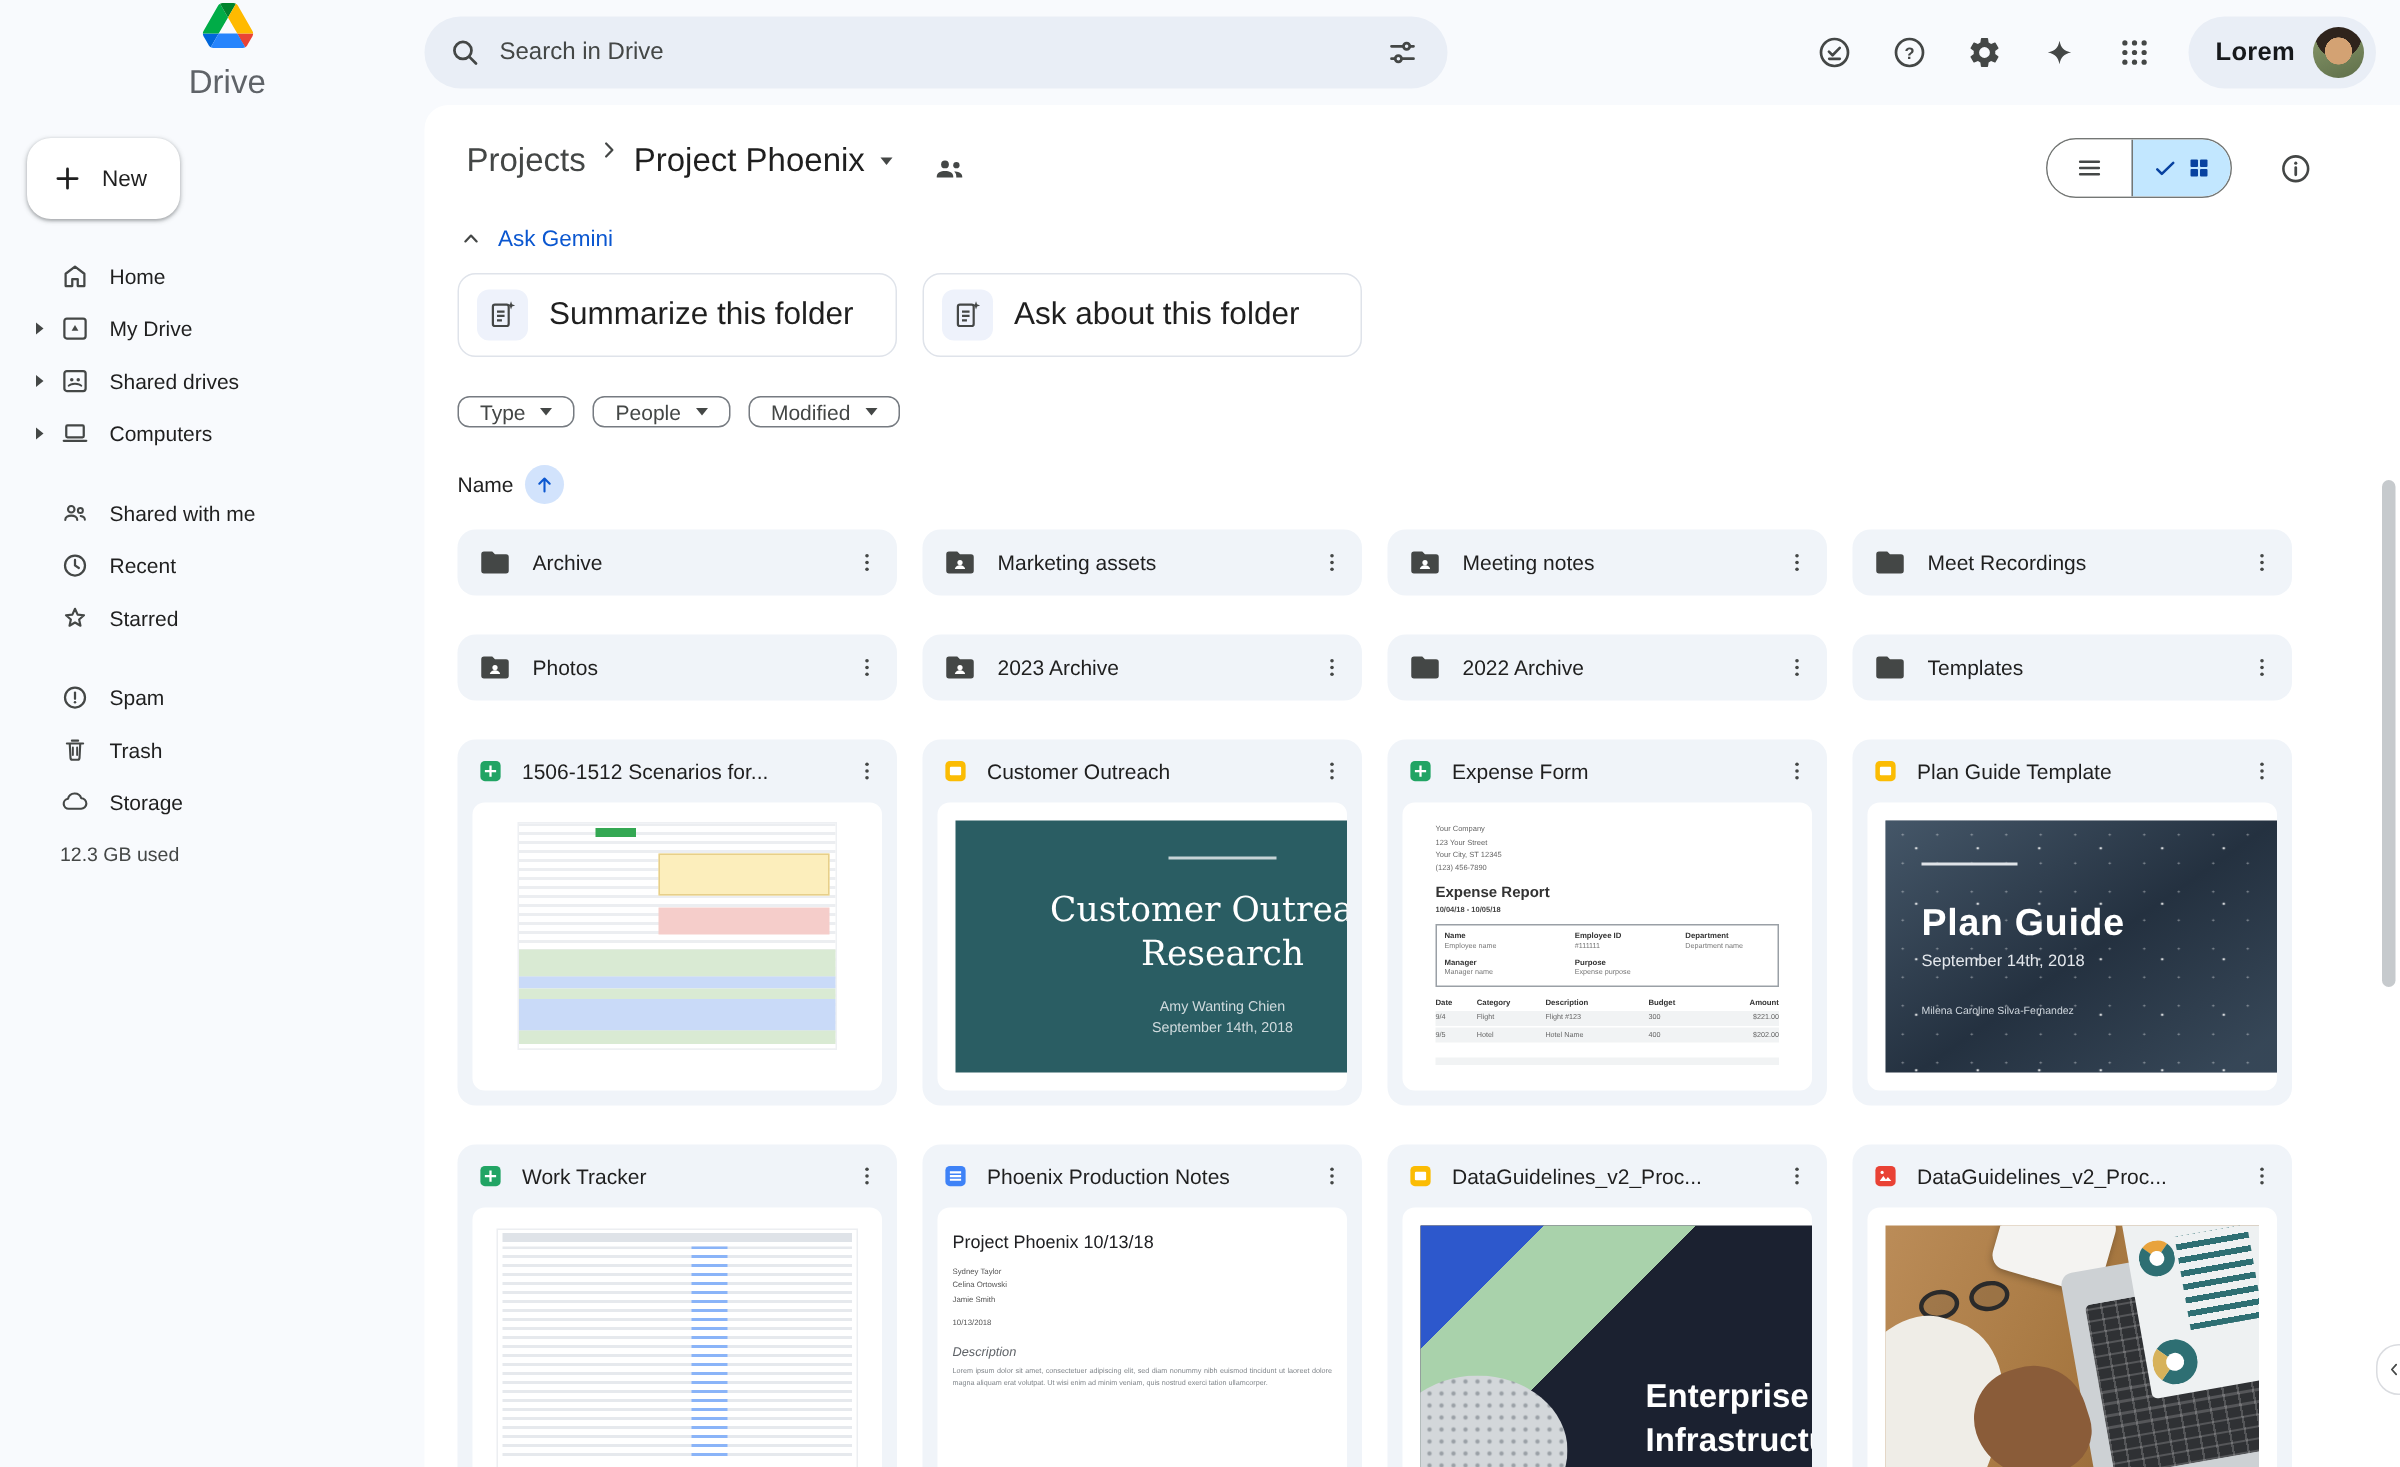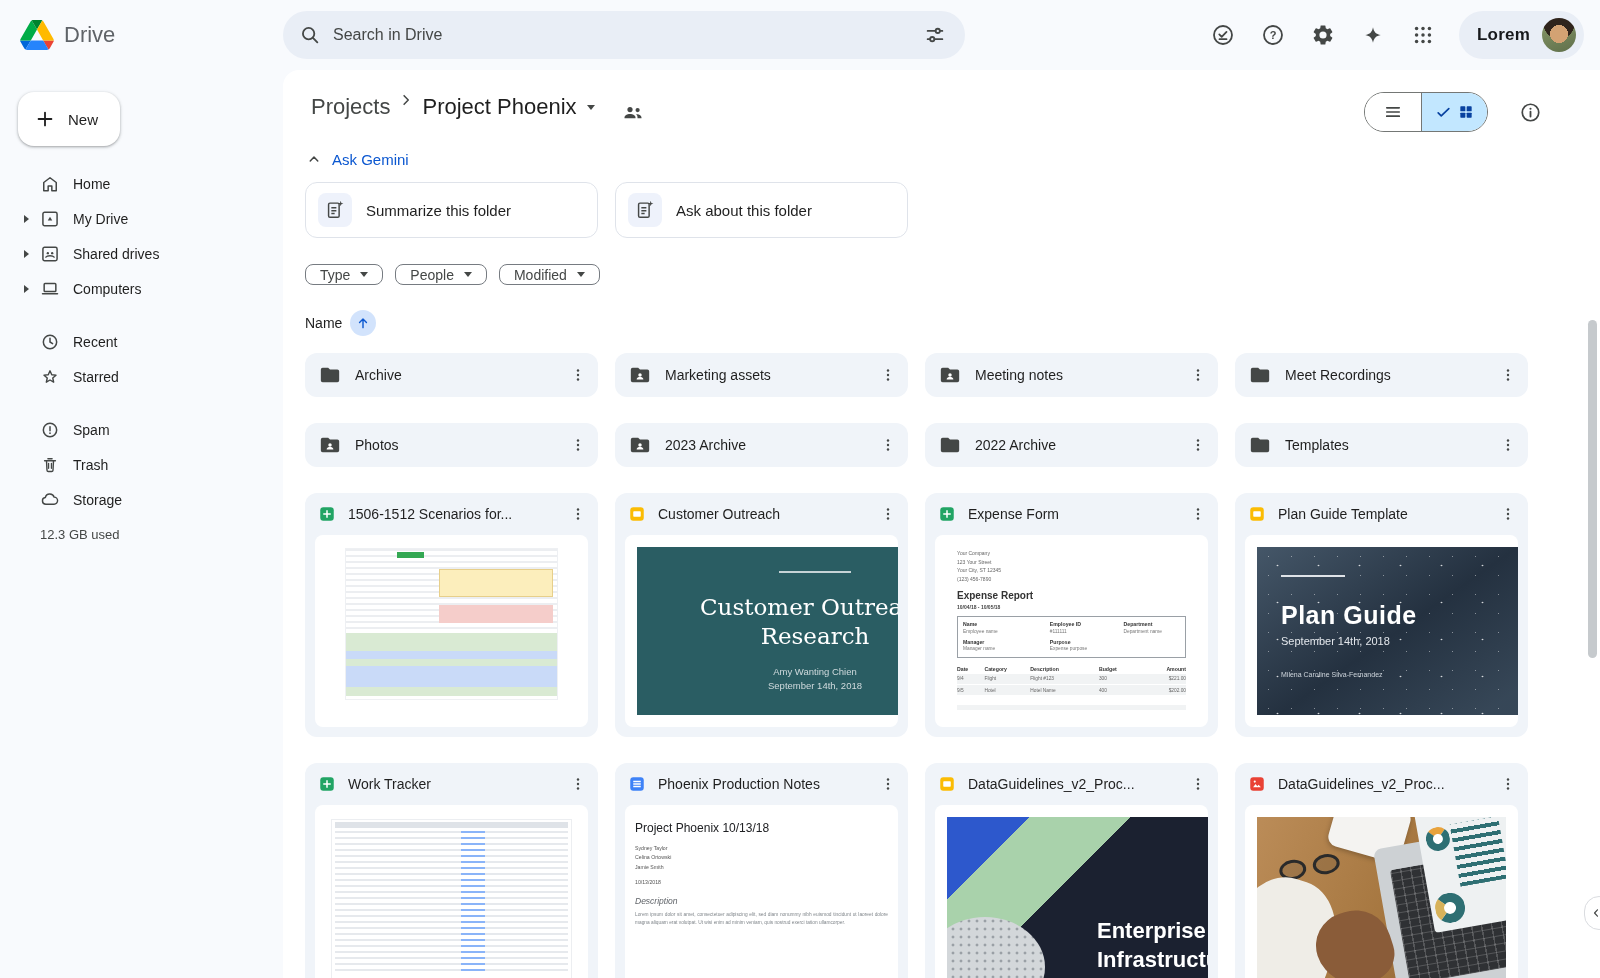--- a/index.html
+++ b/index.html
@@ -2,21 +2,21 @@
 <html><head>
 <meta charset="utf-8">
 <style>
   * { margin:0; padding:0; box-sizing:border-box; }
   html,body { width:1600px; height:978px; overflow:hidden; }
   body { font-family:"Liberation Sans",sans-serif; background:#f8fafd; color:#1f1f1f; position:relative; }
   button { font-family:inherit; cursor:pointer; }
 
   
   .topbar { display:flex; align-items:center; height:70px; padding:0 16px 0 20px; }
-  .logo-area { display:flex; align-items:center; gap:10px; width:263px; }
+  .logo-area { display:flex; align-items:center; gap:10px; width:263px;flex-direction:column; }
   .app-name { font-size:22px; color:#5f6368; }
   .searchbar { width:682px; height:48px; border-radius:24px; background:#e9eef6; display:flex; align-items:center; padding:0 8px 0 16px; gap:12px; }
   .search-input { flex:1; border:none; outline:none; background:transparent; font-size:16px; color:#444746; font-family:inherit; }
   .search-input::placeholder { color:#444746; opacity:1; }
   .round-btn { width:44px; height:44px; border:none; background:transparent; border-radius:50%; display:flex; align-items:center; justify-content:center; flex:0 0 auto; }
   .topbar-right { margin-left:auto; display:flex; align-items:center; gap:6px; }
   .account-pill { height:48px; border:none; border-radius:24px; background:#e9eef6; display:flex; align-items:center; gap:12px; padding:0 8px 0 18px; margin-left:8px; }
   .brand-name { font-weight:800; font-size:17px; color:#17191c; letter-spacing:.2px; }
   .avatar { width:34px; height:34px; border-radius:50%;
     background:
@@ -48,21 +48,21 @@
   .view-toggle { width:124px; height:40px; border:1px solid #747775; border-radius:20px; display:flex; overflow:hidden; background:#fff; }
   .vt-half { flex:1; display:flex; align-items:center; justify-content:center; gap:6px; border:none; background:#fff; }
   .vt-grid { background:#c2e7ff; border-left:1px solid #747775; flex:1.15; }
 
   .gemini-row { margin-top:16px; display:flex; align-items:center; gap:9px; }
   .gemini-toggle { border:none; background:transparent; display:flex; align-items:center; }
   .gemini-label { font-size:15px; font-weight:500; color:#0b57d0; cursor:pointer; }
   .suggest-row { margin-top:14px; display:flex; gap:17px; }
   .suggest-card { width:293px; height:56px; background:#fff; border:1px solid #dfe3ea; border-radius:12px; display:flex; align-items:center; gap:14px; padding:0 12px; }
   .sg-iconbox { width:34px; height:34px; border-radius:8px; background:#eef2fb; display:flex; align-items:center; justify-content:center; flex:0 0 auto; }
-  .sg-label { font-size:15px; color:#1f1f1f; }
+  .sg-label { font-size:21px; color:#1f1f1f; }
 
   .filters-row { margin-top:26px; display:flex; gap:12px; }
   .chip { height:21px; border:1px solid #767b81; border-radius:8px; background:#fff; display:flex; align-items:center; gap:10px; padding:0 14px; font-size:14px; color:#444746; }
 
   .sort-row { margin-top:24px; display:flex; align-items:center; gap:8px; height:28px; }
   .sort-label { font-size:14px; font-weight:500; color:#1f1f1f; }
   .sort-btn { width:26px; height:26px; border:none; border-radius:50%; background:#d2e3fc; display:flex; align-items:center; justify-content:center; }
 
   .folders-grid { margin-top:16px; display:grid; grid-template-columns:repeat(4,293px); gap:26px 17px; }
   .tile { height:44px; background:#f0f4f9; border-radius:12px; display:flex; align-items:center; gap:14px; padding:0 4px 0 14px; cursor:pointer; }
@@ -273,20 +273,30 @@
       <span class="exp-col">
           <span class="exp-tri"></span>
         </span>
       <svg width="20" height="20" viewBox="0 0 24 24">
           <rect x="5" y="5.5" width="14" height="9.5" rx="1" fill="none" stroke="#444746" stroke-width="1.8"></rect>
           <path d="M3 17.8h18" stroke="#444746" stroke-width="1.8" stroke-linecap="round"></path>
         </svg>
       <span class="nav-label">Computers</span>
     </div>
     <div class="nav-gap"></div>
+    <div class="nav-item">
+      <span class="exp-col"></span>
+      <svg width="20" height="20" viewBox="0 0 24 24">
+          <circle cx="9" cy="9" r="2.6" fill="none" stroke="#444746" stroke-width="1.7"></circle>
+          <path d="M4.2 17.6c0-2.3 2.3-3.5 4.8-3.5s4.8 1.2 4.8 3.5" fill="none" stroke="#444746" stroke-width="1.7" stroke-linecap="round"></path>
+          <circle cx="16.3" cy="10" r="2" fill="none" stroke="#444746" stroke-width="1.6"></circle>
+          <path d="M16.5 14.4c1.9.3 3.4 1.3 3.4 3" fill="none" stroke="#444746" stroke-width="1.6" stroke-linecap="round"></path>
+        </svg>
+      <span class="nav-label">Shared with me</span>
+    </div>
     <div class="nav-item">
       <span class="exp-col"></span>
       <svg width="20" height="20" viewBox="0 0 24 24">
           <circle cx="12" cy="12" r="8" fill="none" stroke="#444746" stroke-width="1.8"></circle>
           <path d="M12 7.5V12l3.1 2" fill="none" stroke="#444746" stroke-width="1.8" stroke-linecap="round"></path>
         </svg>
       <span class="nav-label">Recent</span>
     </div>
     <div class="nav-item">
       <span class="exp-col"></span>

